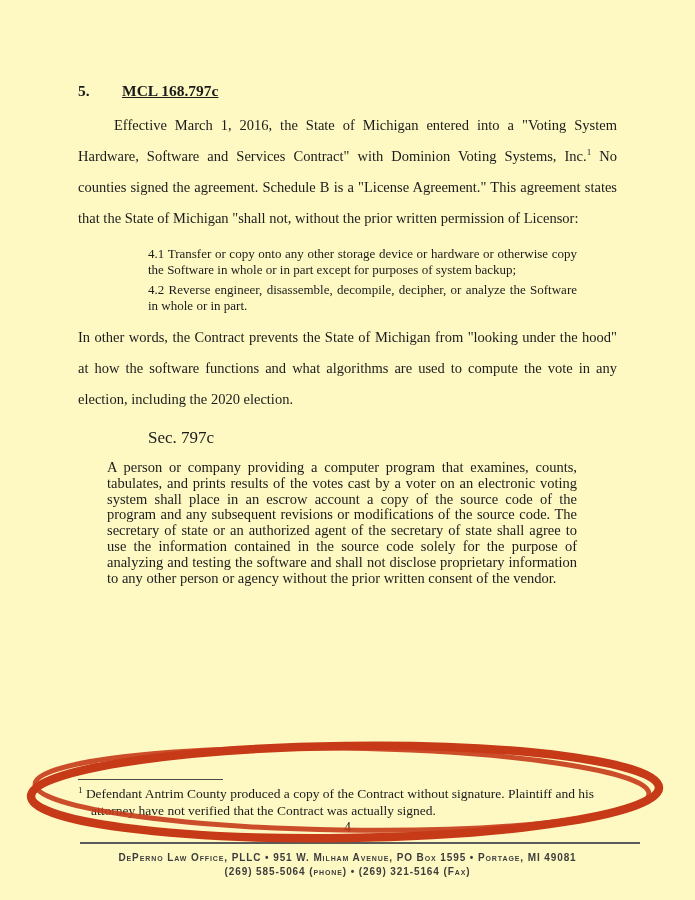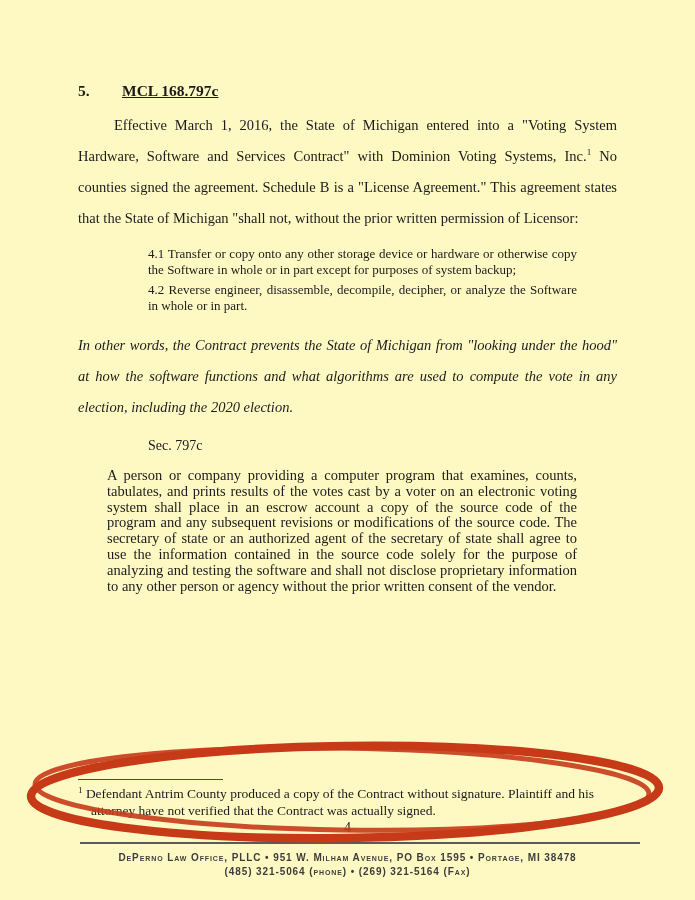--- a/index.html
+++ b/index.html
@@ -35,21 +35,21 @@
     text-align:justify;
   }
   .clause + .clause { margin-top:4px; }
   .statute-heading {
     margin:7px 0 0 70px; margin-right:40px;
     font-size:14.5px; line-height:16px; font-weight:bold;
     text-align:left;
   }
   .statute-sec {
     margin:15px 0 0 70px; margin-right:40px;
-    font-size:14px; line-height:16px;
+    font-size:17px; line-height:16px;
   }
   .statute-body {
     margin:14px 0 0 29px; margin-right:40px;
     font-size:14.5px; line-height:15.8px;
     text-align:justify;
   }
   sup.fn-ref { font-size:9px; vertical-align:super; line-height:0; }
   .footnote-sep {
     position:absolute; left:78px; top:779px;
     width:145px; border-top:1.5px solid #4a4a4a;
@@ -94,43 +94,43 @@
     <div class="doc-heading">
       <span class="h-num">5.</span><span class="h-title">MCL 168.797c</span>
     </div>
 
     <p class="para indent-first"><span>Effective March 1, 2016, the State of Michigan entered into a "Voting System Hardware, Software and Services Contract" with Dominion Voting Systems, Inc.</span><sup class="fn-ref">1</sup><span> No counties signed the agreement. Schedule B is a "License Agreement." This agreement states that the State of Michigan "shall not, without the prior written permission of Licensor:</span></p>
 
     <div class="clause"><span>4.1</span><span> Transfer or copy onto any other storage device or hardware or otherwise copy the Software in whole or in part except for purposes of system backup;</span></div>
 
     <div class="clause"><span>4.2</span><span> Reverse engineer, disassemble, decompile, decipher, or analyze the Software in whole or in part.</span></div>
 
-    <p class="para" style="margin-top:16px;font-style:italic;">In other words, the Contract prevents the State of Michigan from "looking under the hood" at how the software functions and what algorithms are used to compute the vote in any election, including the 2020 election.</p>
+    <p class="para" style="margin-top:8px;">In other words, the Contract prevents the State of Michigan from "looking under the hood" at how the software functions and what algorithms are used to compute the vote in any election, including the 2020 election.</p>
 
 
 
     <div class="statute-sec">Sec. 797c</div>
 
     <div class="statute-body">A person or company providing a computer program that examines, counts, tabulates, and prints results of the votes cast by a voter on an electronic voting system shall place in an escrow account a copy of the source code of the program and any subsequent revisions or modifications of the source code. The secretary of state or an authorized agent of the secretary of state shall agree to use the information contained in the source code solely for the purpose of analyzing and testing the software and shall not disclose proprietary information to any other person or agency without the prior written consent of the vendor.</div>
 
   </div>
 
   <div class="footnote-sep"></div>
 
   <div class="footnote">
     <span class="fn-body"><sup class="fn-ref">1</sup><span> Defendant Antrim County produced a copy of the Contract without signature. Plaintiff and his attorney have not verified that the Contract was actually signed.</span></span>
   </div>
 
   <div class="page-number">4</div>
 
   <div class="bottom-rule"></div>
 
   <div class="doc-footer">
-    <div class="f1">DePerno Law Office, PLLC • 951 W. Milham Avenue, PO Box 1595 • Portage, MI 38478</div>
-    <div class="f2">(485) 321-5064 (phone) • (269) 321-5164 (Fax)</div>
+    <div class="f1">DePerno Law Office, PLLC • 951 W. Milham Avenue, PO Box 1595 • Portage, MI 49081</div>
+    <div class="f2">(269) 585-5064 (phone) • (269) 321-5164 (Fax)</div>
   </div>
 
   <svg class="annotation-layer" viewBox="0 0 695 900" xmlns="http://www.w3.org/2000/svg">
     <ellipse cx="345" cy="792" rx="314" ry="46" fill="none" stroke="#c63a18" stroke-width="8.5" transform="rotate(-0.8 345 792)"></ellipse>
     <ellipse cx="342" cy="789" rx="307" ry="41" fill="none" stroke="#c63a18" stroke-width="5" opacity="0.9" transform="rotate(0.9 342 789)"></ellipse>
   </svg>
 
 </div>
 
 </body></html>

